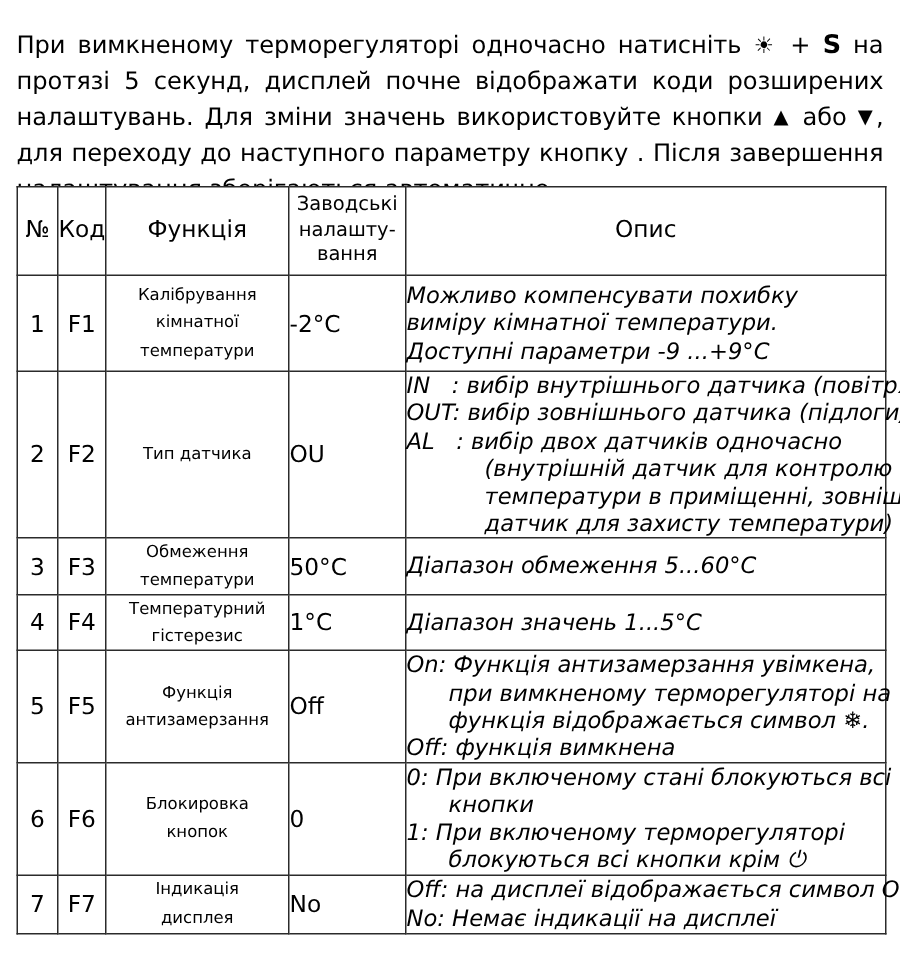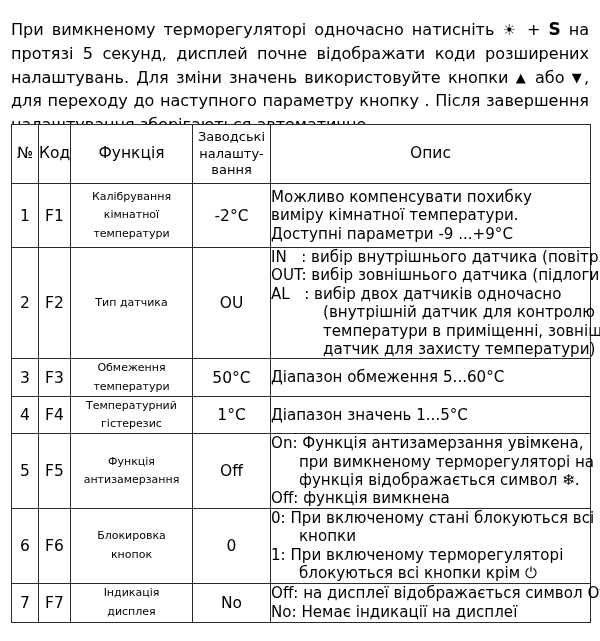--- a/index.html
+++ b/index.html
@@ -78,28 +78,29 @@
     text-align: center;
     font-size: 15.5px;
   }
   td.cell-func {
     text-align: center;
     font-size: 11px;
     line-height: 18.2px;
     padding: 2px 1px;
   }
   td.cell-fact {
-    text-align: center;
+    text-align: left;
     font-size: 15.5px;
   }
   td.cell-desc {
     text-align: left;
     font-size: 15.1px;
     line-height: 18.4px;
     padding: 3px 0 3px 6px;
+    font-style: italic;
   }
   td.cell-desc .ln { display: block; white-space: pre; }
   td.cell-desc .ind1 { padding-left: 28px; }
   td.cell-desc .ind2 { padding-left: 52px; }
 
   .r1 td { height: 63px; }
   .r2 td { height: 102px; }
   .r3 td { height: 36px; }
   .r4 td { height: 35px; }
   .r5 td { height: 71px; }

